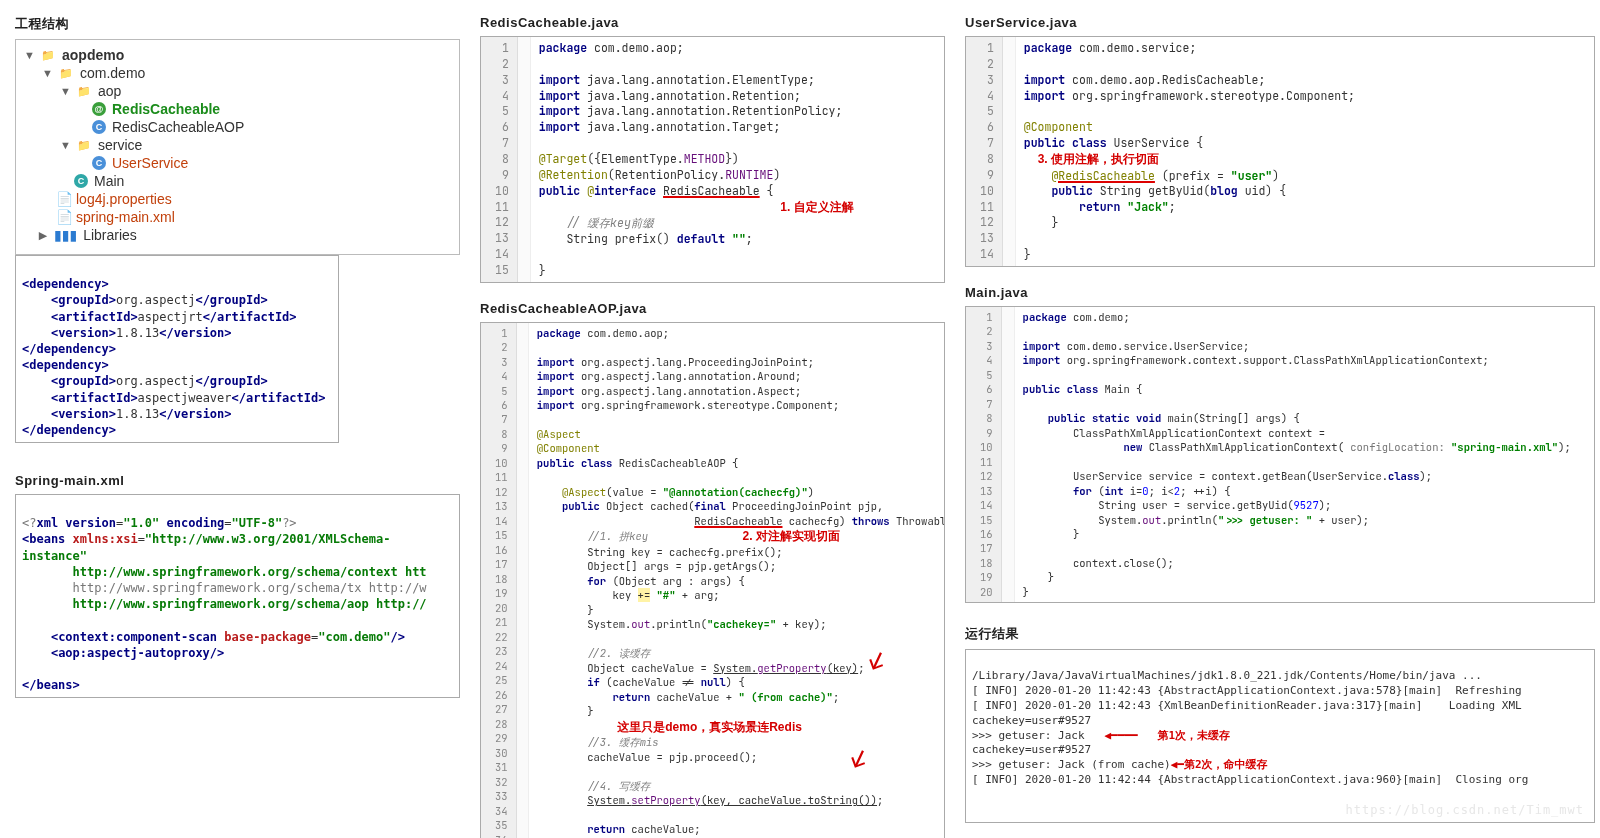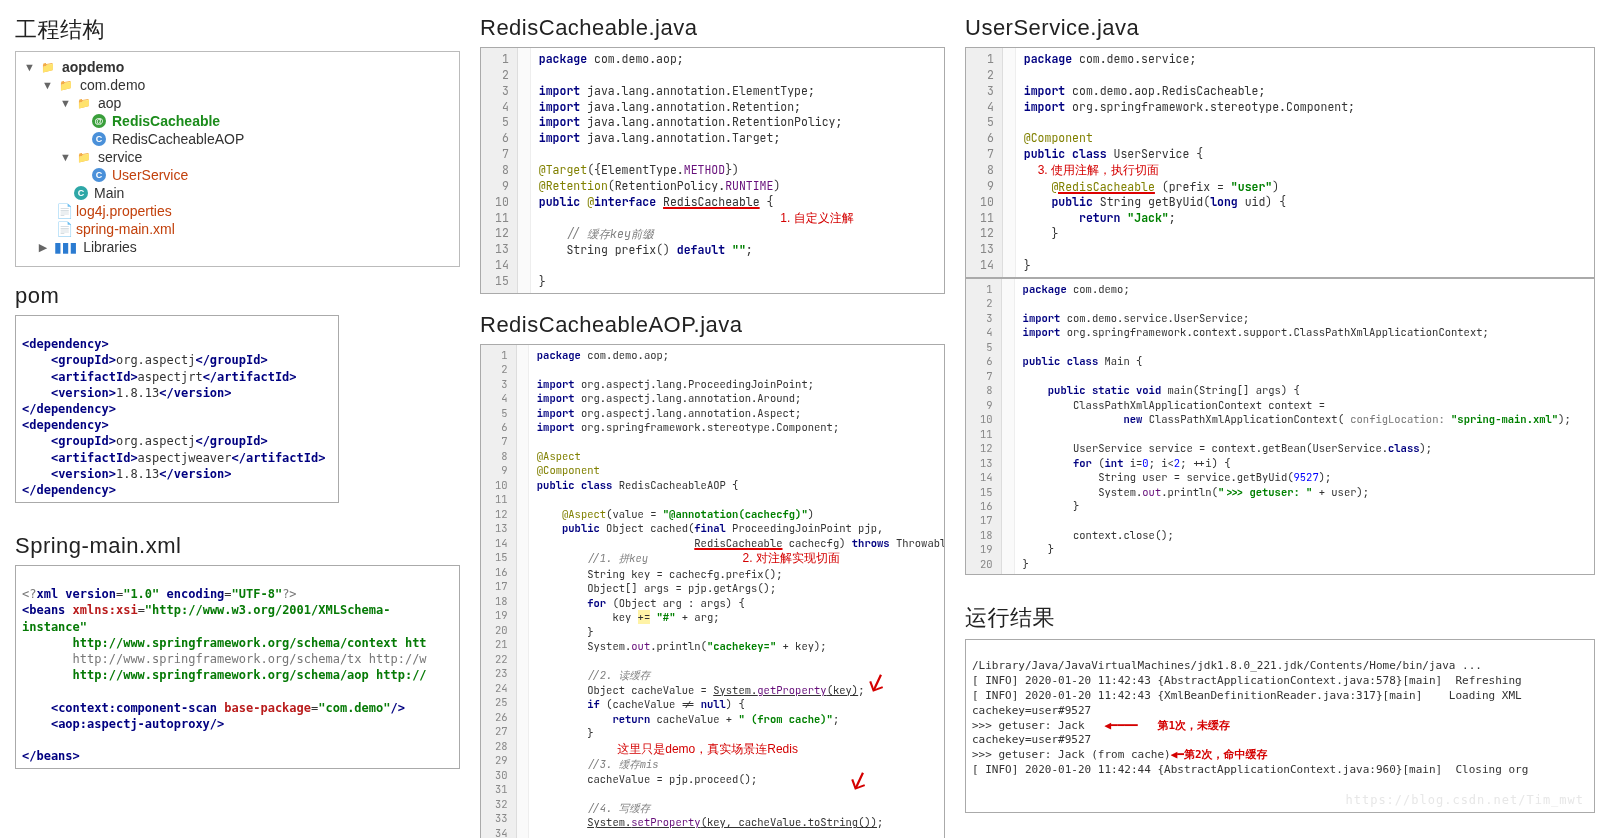--- a/index.html
+++ b/index.html
@@ -12,22 +12,22 @@
     width: 1570px;
   }
   .grid {
     display: grid;
     grid-template-columns: 445px 465px 630px;
     column-gap: 20px;
     row-gap: 14px;
   }
   .panel { }
   h2 {
-    font-size: 22px;
-    font-weight: 400;
+    font-size: 13px;
+    font-weight: 700;
     margin: 0 0 6px 0;
     letter-spacing: 0.5px;
     color: #222;
   }
   
   .tree {
     border: 1px solid #bbb;
     padding: 6px 8px 10px 8px;
     background: #fff;
   }
@@ -120,21 +120,21 @@
     color: #d40000;
     font-size: 26px;
     transform: rotate(-20deg);
     pointer-events:none;
   }
   .note-red {
     position:absolute;
     color:#d40000;
     font-size:12px;
     font-family:"PingFang SC","Microsoft YaHei",Arial;
-    font-weight:400;
+    font-weight:700;
     pointer-events:none;
   }
   .console {
     border:1px solid #aaa;
     background:#fff;
     font-family: Menlo, Consolas, monospace;
     font-size:11px;
     line-height:1.35;
     padding:4px 6px;
     white-space:pre;
@@ -199,21 +199,20 @@
           <span style="width:14px;color:#c05a00">📄</span>
           <span class="tree-label orange">spring-main.xml</span>
         </div>
       <div class="tree-row" style="padding-left:14px">
           <span class="arrow">▶</span>
           <span style="color:#2b7bd1">▮▮▮</span>
           <span class="tree-label">Libraries</span>
         </div>
     </div>
 
-    <h2 style="margin-top:16px;">pom</h2>
     <div class="plainbox" style="width:310px">
 <span class="dblue">&lt;dependency&gt;</span>
     <span class="dblue">&lt;groupId&gt;</span>org.aspectj<span class="dblue">&lt;/groupId&gt;</span>
     <span class="dblue">&lt;artifactId&gt;</span>aspectjrt<span class="dblue">&lt;/artifactId&gt;</span>
     <span class="dblue">&lt;version&gt;</span>1.8.13<span class="dblue">&lt;/version&gt;</span>
 <span class="dblue">&lt;/dependency&gt;</span>
 <span class="dblue">&lt;dependency&gt;</span>
     <span class="dblue">&lt;groupId&gt;</span>org.aspectj<span class="dblue">&lt;/groupId&gt;</span>
     <span class="dblue">&lt;artifactId&gt;</span>aspectjweaver<span class="dblue">&lt;/artifactId&gt;</span>
     <span class="dblue">&lt;version&gt;</span>1.8.13<span class="dblue">&lt;/version&gt;</span>
@@ -374,28 +373,29 @@
         <div class="guttercol"></div>
       <div class="code"><span class="kw">package</span> com.demo.service;
 
 <span class="kw">import</span> com.demo.aop.RedisCacheable;
 <span class="kw">import</span> org.springframework.stereotype.Component;
 
 <span class="ann">@Component</span>
 <span class="kw">public class</span> UserService {
   <span class="note-red" style="position:static">3. 使用注解，执行切面</span>
     <span class="ann redline" style="text-decoration-color:#d00;color:#808000">@RedisCacheable</span> (prefix = <span class="str">"user"</span>)
-    <span class="kw">public</span> String getByUid(<span class="kw">long</span> uid) {
+    <span class="kw">public</span> String getByUid(<span class="kw">blog</span> uid) {
         <span class="kw">return</span> <span class="str">"Jack"</span>;
     }
 
 }
 </div>
     </div>
 
+    <h2 style="margin-top:18px">Main.java</h2>
     <div class="codebox" style="font-size:10.5px">
       <div class="gutter">1
 2
 3
 4
 5
 6
 7
 8
 9
@@ -427,21 +427,21 @@
             String user = service.getByUid(<span class="num">9527</span>);
             System.<span class="fld">out</span>.println(<span class="str">"&gt;&gt;&gt; getuser: "</span> + user);
         }
 
         context.close();
     }
 }
 </div>
     </div>
 
-    <h2 style="margin-top:28px">运行结果</h2>
+    <h2 style="margin-top:22px">运行结果</h2>
     <div class="console">
 <span>/Library/Java/JavaVirtualMachines/jdk1.8.0_221.jdk/Contents/Home/bin/java ...</span>
 <span>[ INFO] 2020-01-20 11:42:43 {AbstractApplicationContext.java:578}[main]  Refreshing</span>
 <span>[ INFO] 2020-01-20 11:42:43 {XmlBeanDefinitionReader.java:317}[main]    Loading XML</span>
 <span>cachekey=user#9527</span>
 <span>&gt;&gt;&gt; getuser: Jack</span>   <span class="red">◀━━━━</span>   <span class="red">第1次，未缓存</span>
 <span>cachekey=user#9527</span>
 <span>&gt;&gt;&gt; getuser: Jack (from cache)</span><span class="red">◀━</span><span class="red">第2次，命中缓存</span>
 <span>[ INFO] 2020-01-20 11:42:44 {AbstractApplicationContext.java:960}[main]  Closing org</span>
 <span class="watermark">https://blog.csdn.net/Tim_mwt</span>

